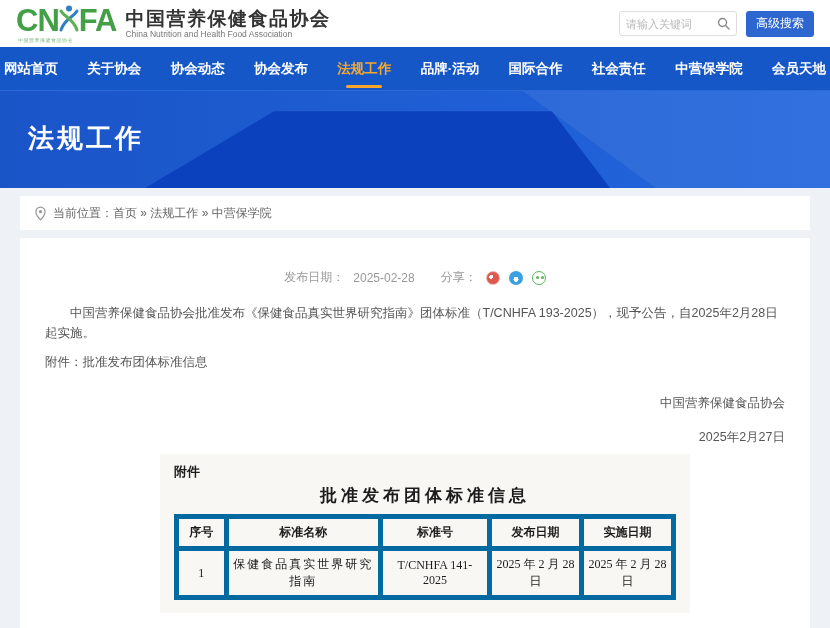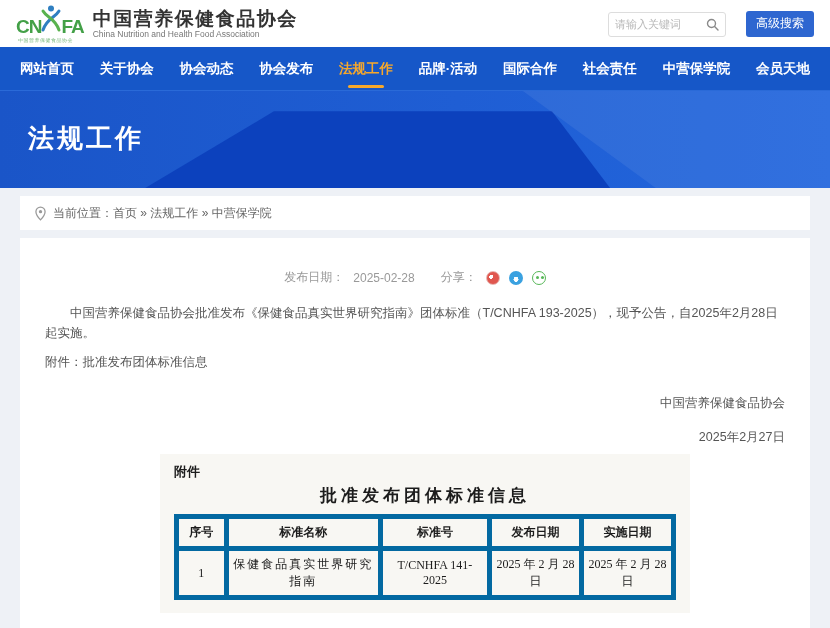--- a/index.html
+++ b/index.html
@@ -13,53 +13,53 @@
 
   
   .header {
     height: 47px; background: #fff;
     display: flex; align-items: center; justify-content: space-between;
     padding: 0 16px;
   }
   .logo-wrap { display: flex; align-items: center; gap: 9px; }
   .logo-mark { display: flex; align-items: flex-end; position: relative; padding-bottom: 7px; }
   .logo-cn, .logo-fa {
-    font-size: 19px; font-weight: 800; color: #43a047; letter-spacing: -1px;
+    font-size: 31px; font-weight: 800; color: #43a047; letter-spacing: -1px;
     line-height: 1;
   }
   .logo-fig { margin: 0 -2px; }
   .logo-tiny {
     position: absolute; bottom: 0; left: 2px;
     font-size: 5px; color: #7ab87d; letter-spacing: .5px; white-space: nowrap;
   }
   .logo-titles { display: flex; flex-direction: column; line-height: 1.15; }
   .logo-zh { font-size: 19px; font-weight: 700; color: #333; letter-spacing: 1.5px; }
   .logo-en { font-size: 8.5px; color: #777; }
 
-  .search-area { display: flex; align-items: flex-end; gap: 20px; }
+  .search-area { display: flex; align-items: center; gap: 9px; }
   .search-box {
     width: 118px; height: 25px; border: 1px solid #ddd; border-radius: 3px;
     display: flex; align-items: center; padding: 0 6px; background: #fff;
   }
   .search-box input {
     border: none; outline: none; flex: 1; min-width: 0;
     font-size: 11px; color: #333; font-family: "Liberation Sans", sans-serif;
   }
   .search-box input::placeholder { color: #b8b8b8; }
   .adv-btn {
     height: 26px; padding: 0 10px; border: none; border-radius: 3px;
     background: #2e66d0; color: #fff; font-size: 12px; cursor: pointer;
     font-family: "Liberation Sans", sans-serif;
   }
 
   
   .nav {
     height: 44px; background: #1657c8;
     display: flex; align-items: center; justify-content: space-between;
-    padding: 0 20px; border-bottom: 1px solid #2a6ad8;
+    padding: 0 4px; border-bottom: 1px solid #2a6ad8;
   }
   .nav-item {
     color: #fff; font-size: 13.5px; font-weight: 600;
     position: relative; cursor: pointer; white-space: nowrap;
   }
   .nav-item.active { color: #f6a82c; }
   .nav-item.active::after {
     content: ""; position: absolute; left: 50%; transform: translateX(-50%);
     bottom: -10px; width: 36px; height: 3px; background: #f6a82c; border-radius: 2px;
   }

